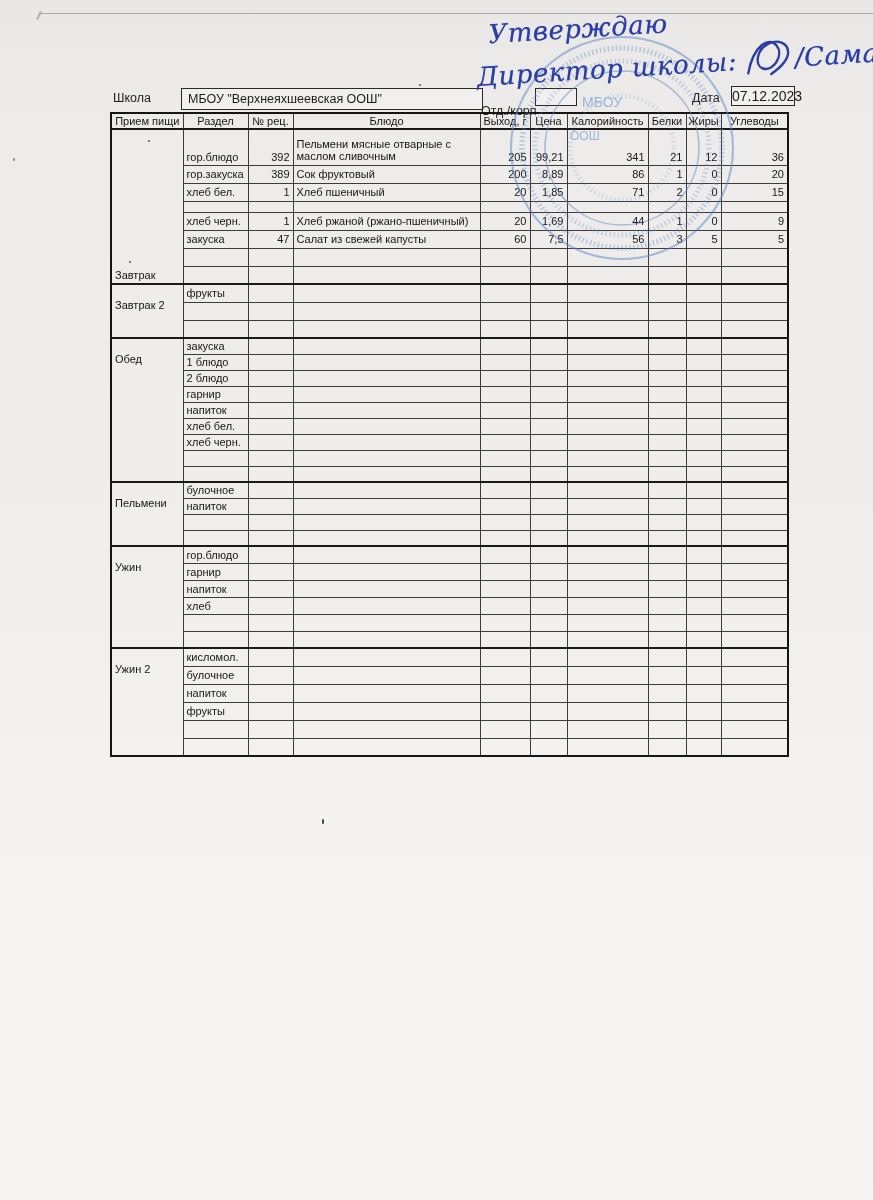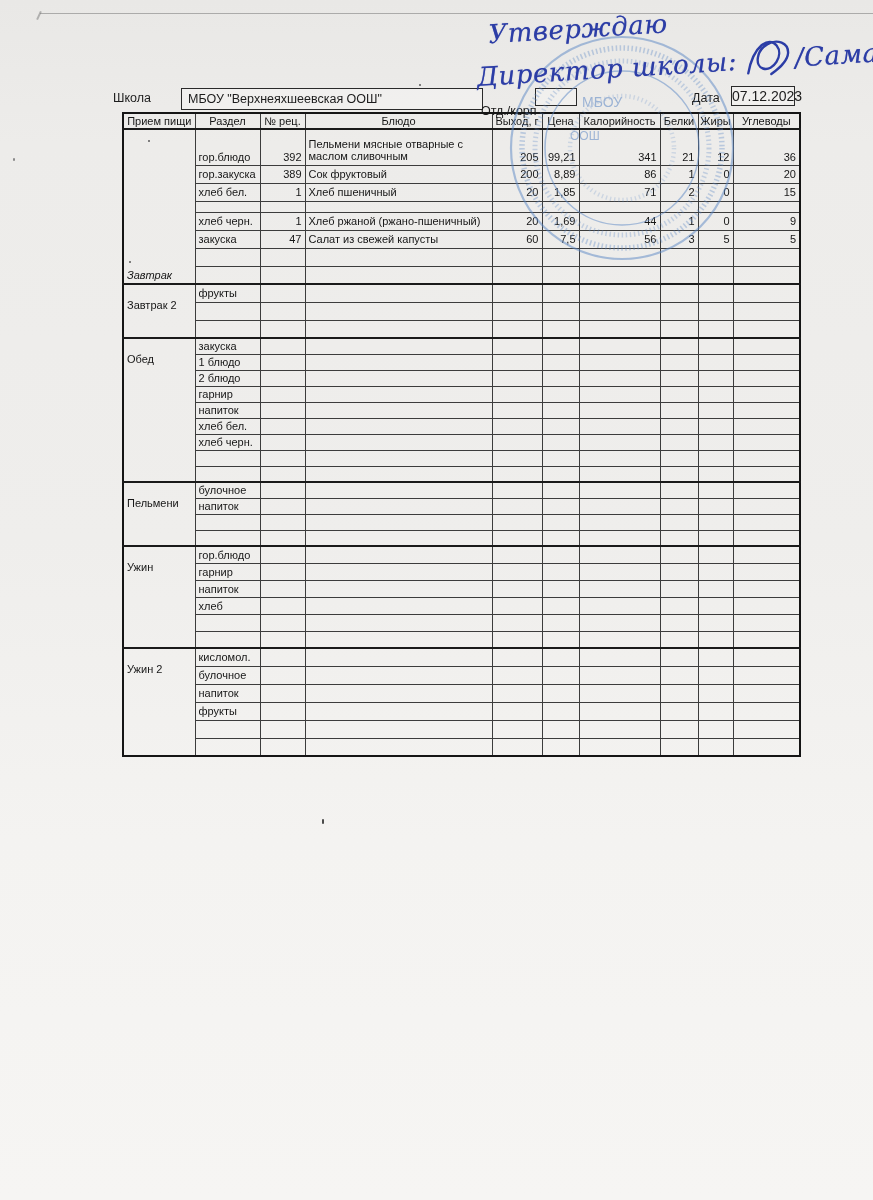--- a/index.html
+++ b/index.html
@@ -36,21 +36,21 @@
   .school-box{left:181px;top:88px;width:294px;height:20px;font-size:12.5px;line-height:20px;padding-left:6px;}
   .dept-lbl{left:481px;top:104px;}
   .dept-box{left:535px;top:88px;width:40px;height:16px;border-width:1.2px;}
   .date-lbl{left:692px;top:91px;}
   .date-box{left:731px;top:86px;width:62px;height:18px;font-size:14px;line-height:18px;text-align:center;}
 
   
   table.menu{
     position:absolute;left:110px;top:112px;width:598px;z-index:2;
     border-collapse:collapse;table-layout:fixed;
-    font-size:11px;color:#161616;border:2.5px solid #151515;margin-left:12px;
+    font-size:11px;color:#161616;border:2.5px solid #151515;
   }
   .menu th,.menu td{border:1px solid #3c3c3c;padding:0 3px;overflow:hidden;white-space:nowrap;}
   .menu thead tr{height:16px;}
   .menu th{font-weight:normal;text-align:center;border-bottom:2px solid #1a1a1a;padding:0 1px;}
   .menu tr.sec-first td{border-top:2px solid #1a1a1a;}
   .menu td.meal{vertical-align:top;text-align:left;padding-top:14px;}
   .menu td.left{text-align:left;}
   .menu td.right{text-align:right;}
   .menu tr.tall{height:36px;}
   .menu tr.tall td{vertical-align:bottom;padding-bottom:2px;}
@@ -122,21 +122,21 @@
         <th>Выход, г</th>
         <th>Цена</th>
         <th>Калорийность</th>
         <th>Белки</th>
         <th>Жиры</th>
         <th>Углеводы</th>
       </tr>
     </thead>
     <tbody id="menu-body">
         <tr class="sec-first tall">
-          <td class="meal" rowspan="8" style="padding-top: 31px; font-style: italic;">Завтрак</td>
+          <td class="meal" rowspan="8" style="padding-top: 31px;">Завтрак</td>
           <td class="left c-razdel">гор.блюдо</td>
           <td class="right c-num">392</td>
           <td class="left c-dish">Пельмени мясные отварные с маслом сливочным</td>
           <td class="right c-out">205</td>
           <td class="right c-price">99,21</td>
           <td class="right c-kcal">341</td>
           <td class="right c-protein">21</td>
           <td class="right c-fat">12</td>
           <td class="right c-carbs">36</td>
         </tr>

